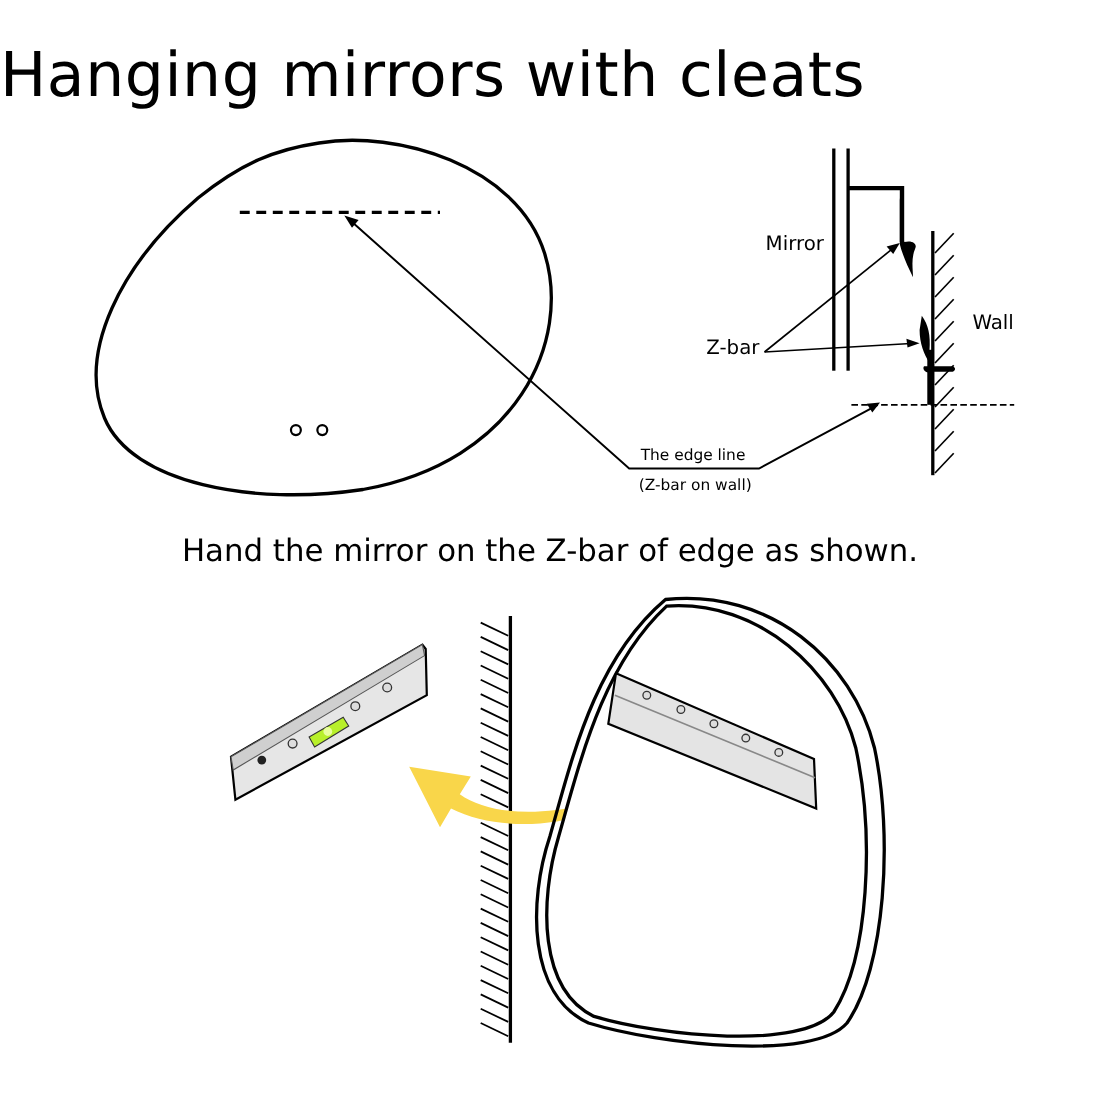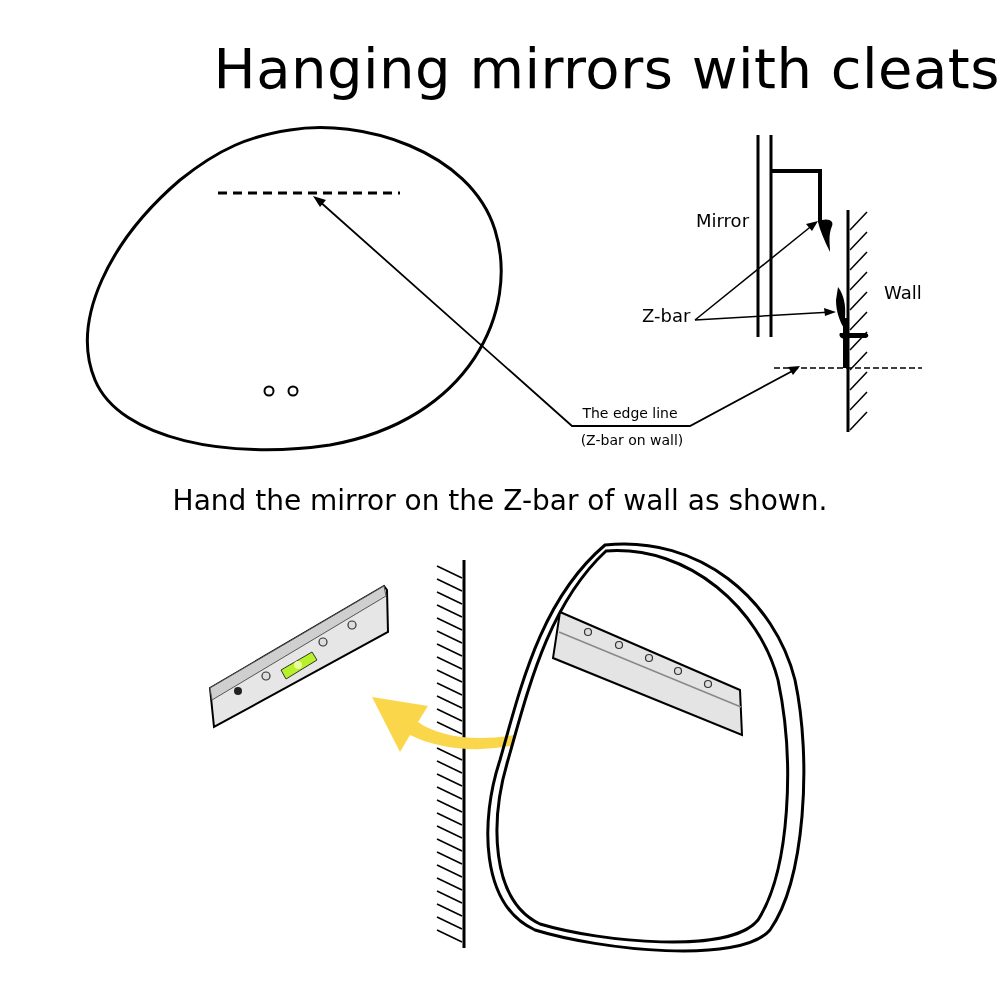--- a/index.html
+++ b/index.html
@@ -1,17 +1,17 @@
 <!DOCTYPE html>
 <html><head>
 <meta charset="utf-8">
 <style>
   html, body { margin:0; padding:0; background:#ffffff; }
   body { width:1000px; height:1000px; position:relative; overflow:hidden; font-family:"DejaVu Sans", sans-serif; color:#000; }
-  .title { position:absolute; left:0; top:36px; width:1000px; text-align:right; font-size:56px; font-weight:normal; letter-spacing:0.5px; }
+  .title { position:absolute; left:0; top:36px; width:1000px; text-align:left; font-size:56px; font-weight:normal; letter-spacing:0.5px; }
   .subtitle { position:absolute; left:0; top:484px; width:1000px; text-align:center; font-size:28px; }
   svg { position:absolute; left:0; top:0; }
   .lbl { font-family:"DejaVu Sans", sans-serif; fill:#000; }
 </style>
 </head>
 <body>
 
 <div class="title">Hanging mirrors with cleats</div>
 
 <svg width="1000" height="1000" viewBox="0 0 1000 1000">
@@ -131,13 +131,13 @@
     <path d="M560,612 L740,690 L742,735 L553,658 Z" fill="#e4e4e4" stroke="#000" stroke-width="2"></path>
     <line x1="559" y1="632" x2="741" y2="707" stroke="#888" stroke-width="1.5"></line>
     <circle cx="588" cy="632" r="3.5" fill="#ddd" stroke="#333" stroke-width="1.2"></circle>
     <circle cx="619" cy="645" r="3.5" fill="#ddd" stroke="#333" stroke-width="1.2"></circle>
     <circle cx="649" cy="658" r="3.5" fill="#ddd" stroke="#333" stroke-width="1.2"></circle>
     <circle cx="678" cy="671" r="3.5" fill="#ddd" stroke="#333" stroke-width="1.2"></circle>
     <circle cx="708" cy="684" r="3.5" fill="#ddd" stroke="#333" stroke-width="1.2"></circle>
   </g>
 </svg>
 
-<div class="subtitle">Hand the mirror on the Z-bar of wall as shown.</div>
+<div class="subtitle">Hand the mirror on the Z-bar of edge as shown.</div>
 
 </body></html>

